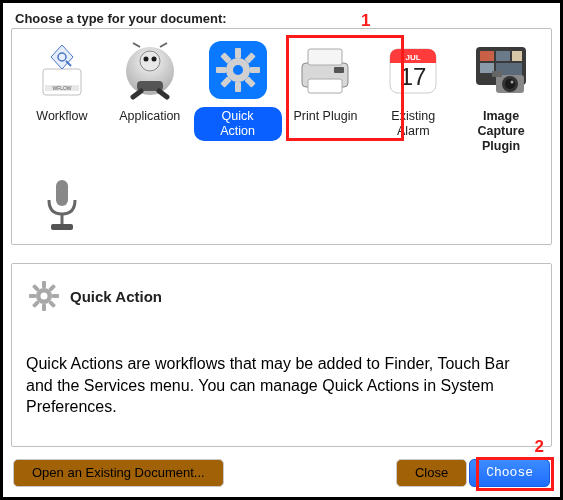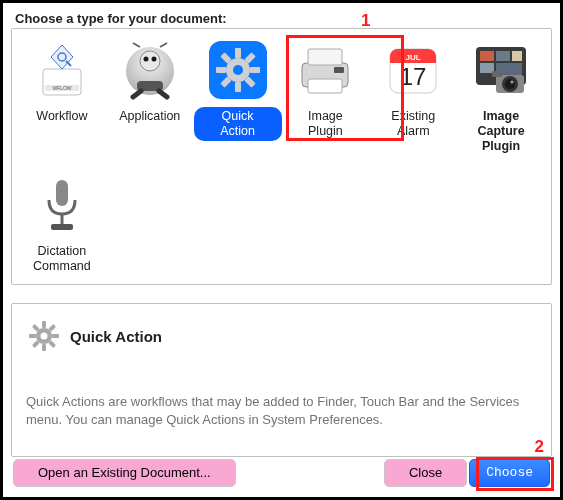--- a/index.html
+++ b/index.html
@@ -69,38 +69,38 @@
     display: flex;
     align-items: center;
     margin-bottom: 8px;
   }
   .desc-title {
     font-weight: 700;
     font-size: 15px;
     margin-left: 8px;
   }
   .desc-text {
-    font-size: 13px;
+    font-size: 16px;
     line-height: 1.35;
-    color: #737373;
+    color: #000000;
     margin-top: 39px;
   }
   .bottom-bar {
     display: flex;
     align-items: center;
     position: absolute;
     left: 10px;
     right: 10px;
     bottom: 10px;
   }
   .mac-btn {
     border: 1px solid #c8c8c8;
-    background: #f9a8d4;
+    background: #a16207;
     border-radius: 5px;
-    padding: 4px 24px;
+    padding: 4px 18px;
     font-size: 13px;
     cursor: pointer;
     line-height: 18px;
   }
   .mac-btn.primary {
     background: linear-gradient(#3b8cff, #1f6dff);
     border: 1px solid #1a5de0;
     color: #fff;
     font-weight: 500;
     padding: 4px 16px;
@@ -194,21 +194,21 @@
 
     <div class="type-item">
       <div class="type-icon">
         <svg width="62" height="62" viewBox="0 0 62 62">
           <rect x="8" y="24" width="46" height="24" rx="4" fill="#d8d8d8" stroke="#888"></rect>
           <rect x="14" y="10" width="34" height="16" rx="2" fill="#f5f5f5" stroke="#aaa"></rect>
           <rect x="14" y="40" width="34" height="14" rx="2" fill="#fff" stroke="#aaa"></rect>
           <rect x="40" y="28" width="10" height="6" rx="1" fill="#555"></rect>
         </svg>
       </div>
-      <div class="type-label">Image Plugin</div>
+      <div class="type-label">Print Plugin</div>
     </div>
 
 
     <div class="type-item">
       <div class="type-icon">
         <svg width="62" height="62" viewBox="0 0 62 62">
           <rect x="8" y="10" width="46" height="44" rx="8" fill="#fff" stroke="#ccc"></rect>
           <rect x="8" y="10" width="46" height="14" rx="8" fill="#ff3b3b"></rect>
           <rect x="8" y="18" width="46" height="6" fill="#ff3b3b"></rect>
           <text x="31" y="21" text-anchor="middle" font-size="8" fill="#fff" font-weight="600">JUL</text>
@@ -239,21 +239,20 @@
 
     <div class="type-item">
       <div class="type-icon">
         <svg width="62" height="62" viewBox="0 0 62 62">
           <rect x="25" y="6" width="12" height="26" rx="6" fill="#888"></rect>
           <path d="M18 26 Q18 40 31 40 Q44 40 44 26" fill="none" stroke="#666" stroke-width="3"></path>
           <line x1="31" y1="40" x2="31" y2="50" stroke="#666" stroke-width="3"></line>
           <rect x="20" y="50" width="22" height="6" rx="2" fill="#555"></rect>
         </svg>
       </div>
-      <div class="type-label" style="max-width:110px;">Dictation Command</div>
     </div>
 
   </div>
 </div>
 
 <div class="desc-panel">
   <div class="desc-header">
     <span>
       <svg width="36" height="36" viewBox="0 0 36 36">
         <g transform="translate(18 18)">

